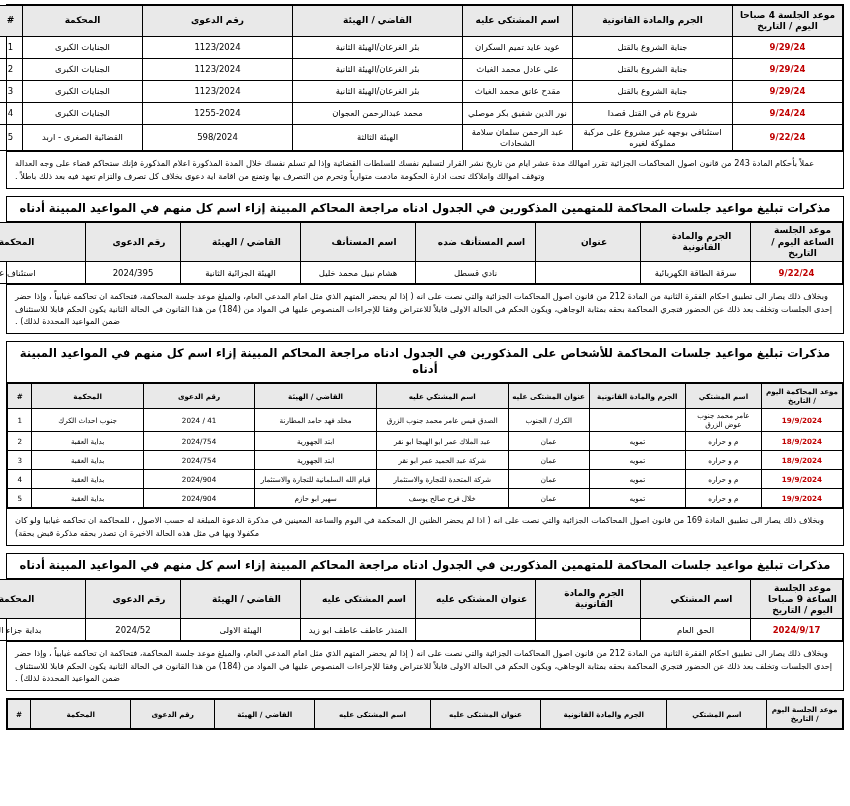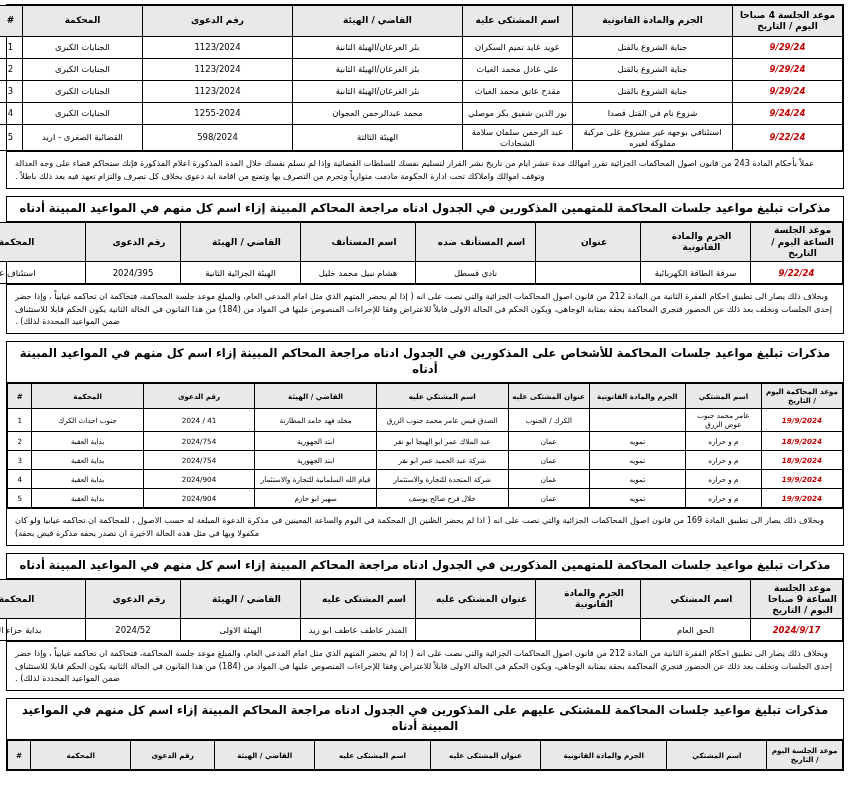--- a/index.html
+++ b/index.html
@@ -44,21 +44,21 @@
     word-wrap:break-word;
     overflow-wrap:break-word;
   }
   th{
     background:#e9e9e9;
     font-weight:bold;
     font-size:9px;
     height:26px;
   }
   td{height:17px;}
-  .redtxt{color:#c00000;font-weight:bold;font-style:italic;}
+  .redtxt{color:#c00000;font-weight:bold;}
   .note{
     font-size:8.2px;
     line-height:1.5;
     padding:5px 8px 6px 8px;
     text-align:left;
     border-top:1px solid #000;
   }
   .idx{width:22px;}
   .hdr2 th{height:34px;padding-left:15px;}
   .sec5 td,.sec5 th{font-size:7.2px;}
@@ -314,21 +314,20 @@
           <td>2024/52</td>
           <td>بداية جزاء الشرق</td>
 
         </tr>
       </tbody>
     </table>
     <div class="note">وبخلاف ذلك يصار الى تطبيق احكام الفقرة الثانية من المادة 212 من قانون اصول المحاكمات الجزائية  والتي نصت على انه ( إذا لم يحضر المتهم الذي مثل امام المدعي العام، والمبلغ موعد جلسة المحاكمة، فتحاكمة ان تحاكمه غيابياً ، وإذا حضر إحدى الجلسات وتخلف بعد ذلك عن الحضور فتجري المحاكمة بحقه بمثابة الوجاهي، ويكون الحكم في الحالة الاولى قابلاً للاعتراض وفقا للإجراءات المنصوص عليها في المواد من (184) من هذا القانون في الحالة الثانية يكون الحكم قابلا للاستئناف ضمن المواعيد المحددة لذلك) .</div>
   </div>
 
   <div class="section">
-    <div class="sec-title">مذكرات تبليغ مواعيد جلسات المحاكمة للمشتكى عليهم على المذكورين في الجدول ادناه مراجعة المحاكم المبينة إزاء اسم كل منهم في المواعيد المبينة أدناه</div>
     <table class="sec5">
       <colgroup>
         <col style="width:72px">
           <col style="width:95px">
           <col style="width:120px">
           <col style="width:105px">
           <col style="width:110px">
           <col style="width:95px">
           <col style="width:80px">
           <col style="width:95px">

